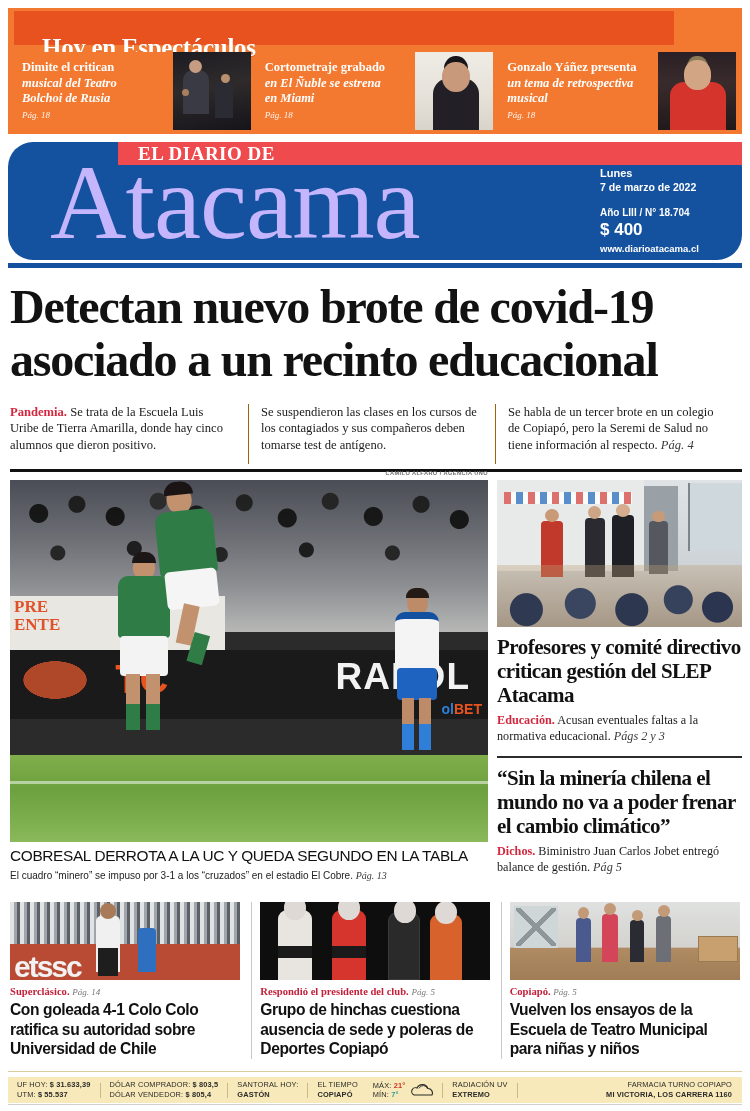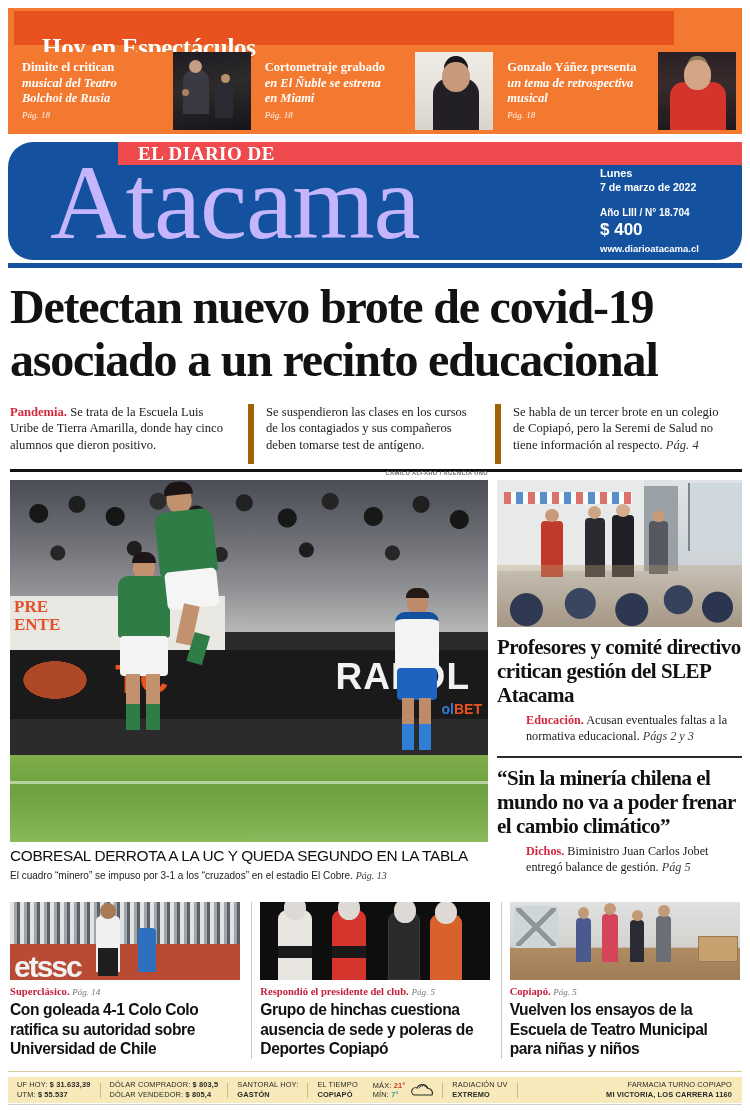--- a/index.html
+++ b/index.html
@@ -106,21 +106,21 @@
     font-size: 48px; line-height: 53px; color:#121212; letter-spacing:-1.2px;
   }
   .deck {
     position:absolute; left: 10px; top: 404px; width: 732px; height: 60px;
     display:flex;
   }
   .deck-col {
     width: 238px; padding-right: 14px;
     font-family:"Liberation Serif", serif; font-size: 12.6px; line-height: 16.4px; color:#1b1b1b;
   }
-  .deck-col + .deck-col { border-left:6px solid #a16207; padding-left:12px; width:247px;}
+  .deck-col + .deck-col { border-left:1px solid #a16207; padding-left:12px; width:247px;}
   .kicker { color:#d3273e; font-weight:bold; }
   .pag { font-style: italic; color:#3a3a3a; }
 
   .deck-rule {
     position:absolute; left:10px; top: 469px; width: 732px; height: 3px; background:#111;
   }
 
   
   .credit {
     position:absolute; left: 300px; top: 470px; width: 188px; text-align:right;
@@ -231,21 +231,21 @@
       radial-gradient(circle at 55% 72%, #2d3750 0 16px, transparent 17px),
       radial-gradient(circle at 74% 56%, #36415c 0 14px, transparent 15px),
       radial-gradient(circle at 90% 68%, #2b3550 0 15px, transparent 16px);}
 
   .rc-head {
     font-family:"Liberation Serif", serif; font-weight:bold; color:#111;
     font-size: 21px; line-height: 24px; letter-spacing:-0.5px; margin-top:8px;
   }
   .rc-sub {
     font-family:"Liberation Serif", serif; font-size: 12.2px; line-height:15.5px;
-    color:#1b1b1b; margin-top:6px;margin-left:29px;
+    color:#1b1b1b; margin-top:6px;
   }
   .rc-div { width:245px; height:2px; background:#2b2b2b; margin-top:12px; }
 
   
   .bottom { position:absolute; left:10px; top: 902px; width: 732px; display:flex; gap:8px; }
   .bb { width: 238px; position:relative; }
   .bb + .bb { border-left:1px solid #c9c9c9; padding-left:8px; width:246px; }
   .bb-photo { width: 230px; height: 78px; overflow:hidden; position:relative; }
 
   .bp1 { background: linear-gradient(180deg,#c7ccd2 0%,#b4bac0 52%,#8f959b 100%); }

